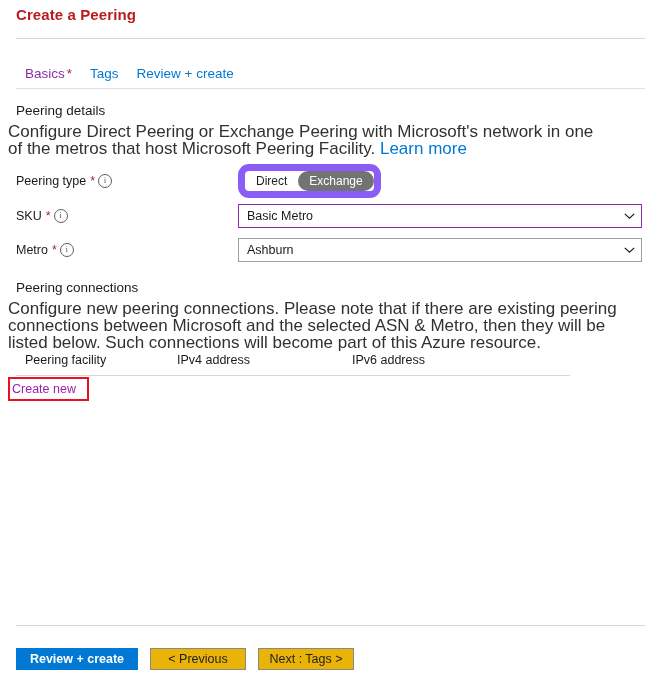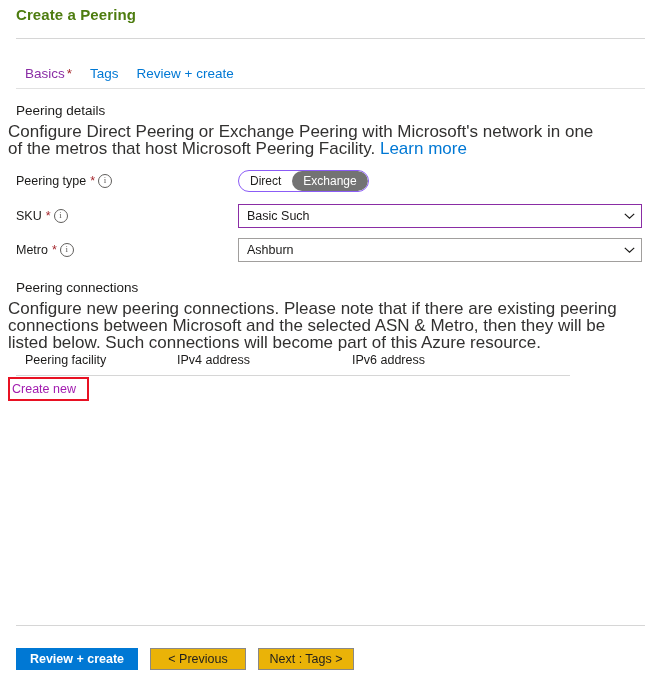--- a/index.html
+++ b/index.html
@@ -17,21 +17,21 @@
     overflow: hidden;
   }
 
   
   .blade-title {
     position: absolute;
     left: 16px;
     top: 6px;
     font-size: 15px;
     font-weight: bold;
-    color: #4d7c0f;
+    color: #b91c1c;
     letter-spacing: 0.1px;
   }
   .header-rule {
     position: absolute;
     left: 16px;
     top: 38px;
     width: 629px;
     height: 1px;
     background: #d6d6d6;
   }
@@ -140,21 +140,21 @@
     font-size: 9px;
     line-height: 12px;
     font-family: "Liberation Serif", serif;
     color: #605e5c;
   }
 
   
   .pill-toggle {
     display: inline-flex;
     align-items: center;
-    border: 1px solid #8b5cf6;
+    border: 7px solid #8b5cf6;
     border-radius: 11px;
     height: 20px;
     padding: 0;
     background: #ffffff;
     overflow: hidden;
     cursor: pointer;
     text-align: right;
   }
   .pill-opt {
     font-size: 12px;
@@ -326,21 +326,21 @@
   </div>
 </div>
 
 <div class="form-row" style="top:205px;">
   <div class="field-label">
     <span>SKU</span>
       <span class="label-star">*</span>
       <span class="info-icon"></span>
   </div>
   <div class="dropdown accent">
-    <span class="dropdown-value">Basic Such</span>
+    <span class="dropdown-value">Basic Metro</span>
     <span class="chevron">
       <svg width="11" height="7" viewBox="0 0 11 7" aria-hidden="true">
           <path d="M0.8 0.9 L5.5 5.3 L10.2 0.9" fill="none" stroke="#1b1a19" stroke-width="1.2"></path>
         </svg>
     </span>
   </div>
 </div>
 
 <div class="form-row" style="top:239px;justify-content:flex-end;">
   <div class="field-label">

